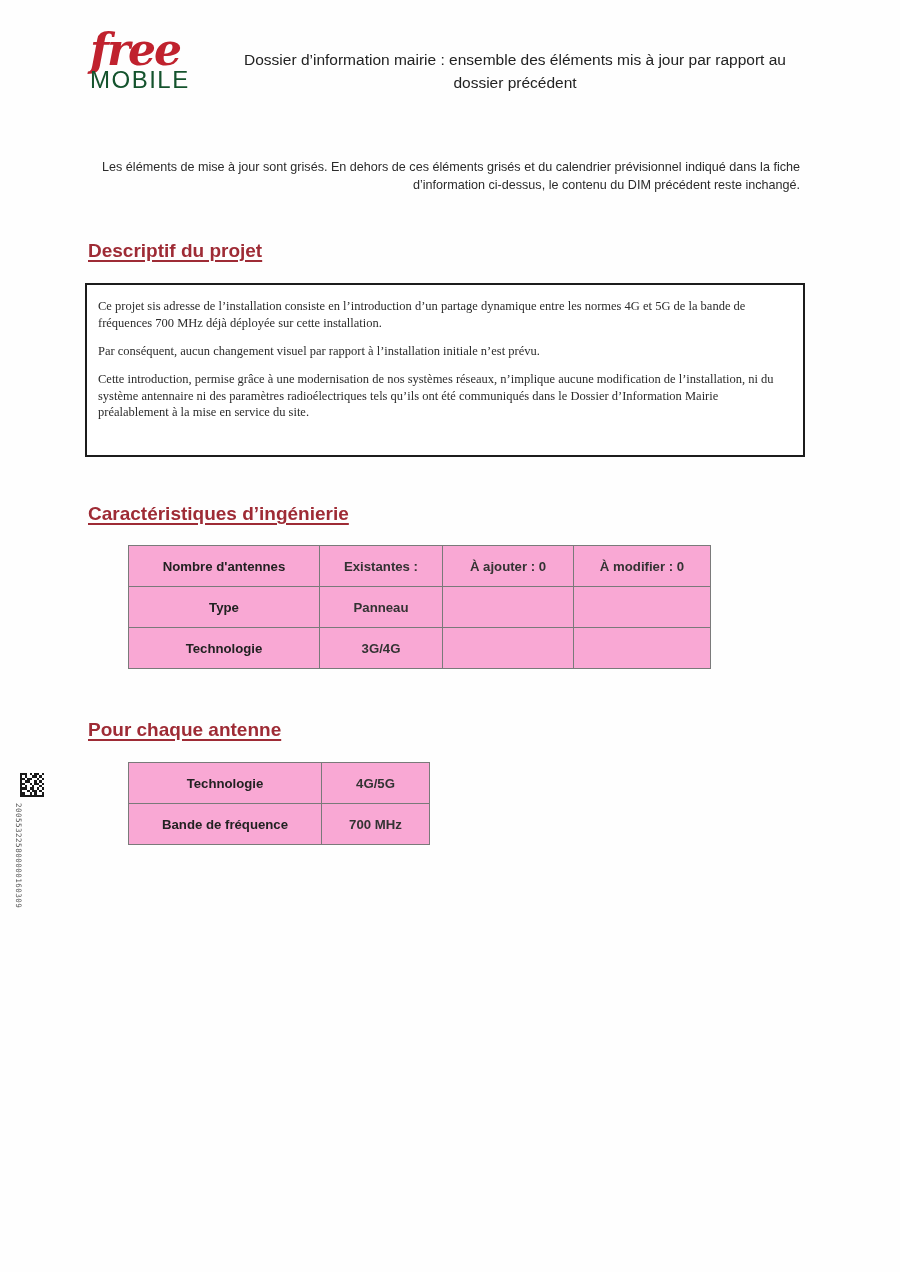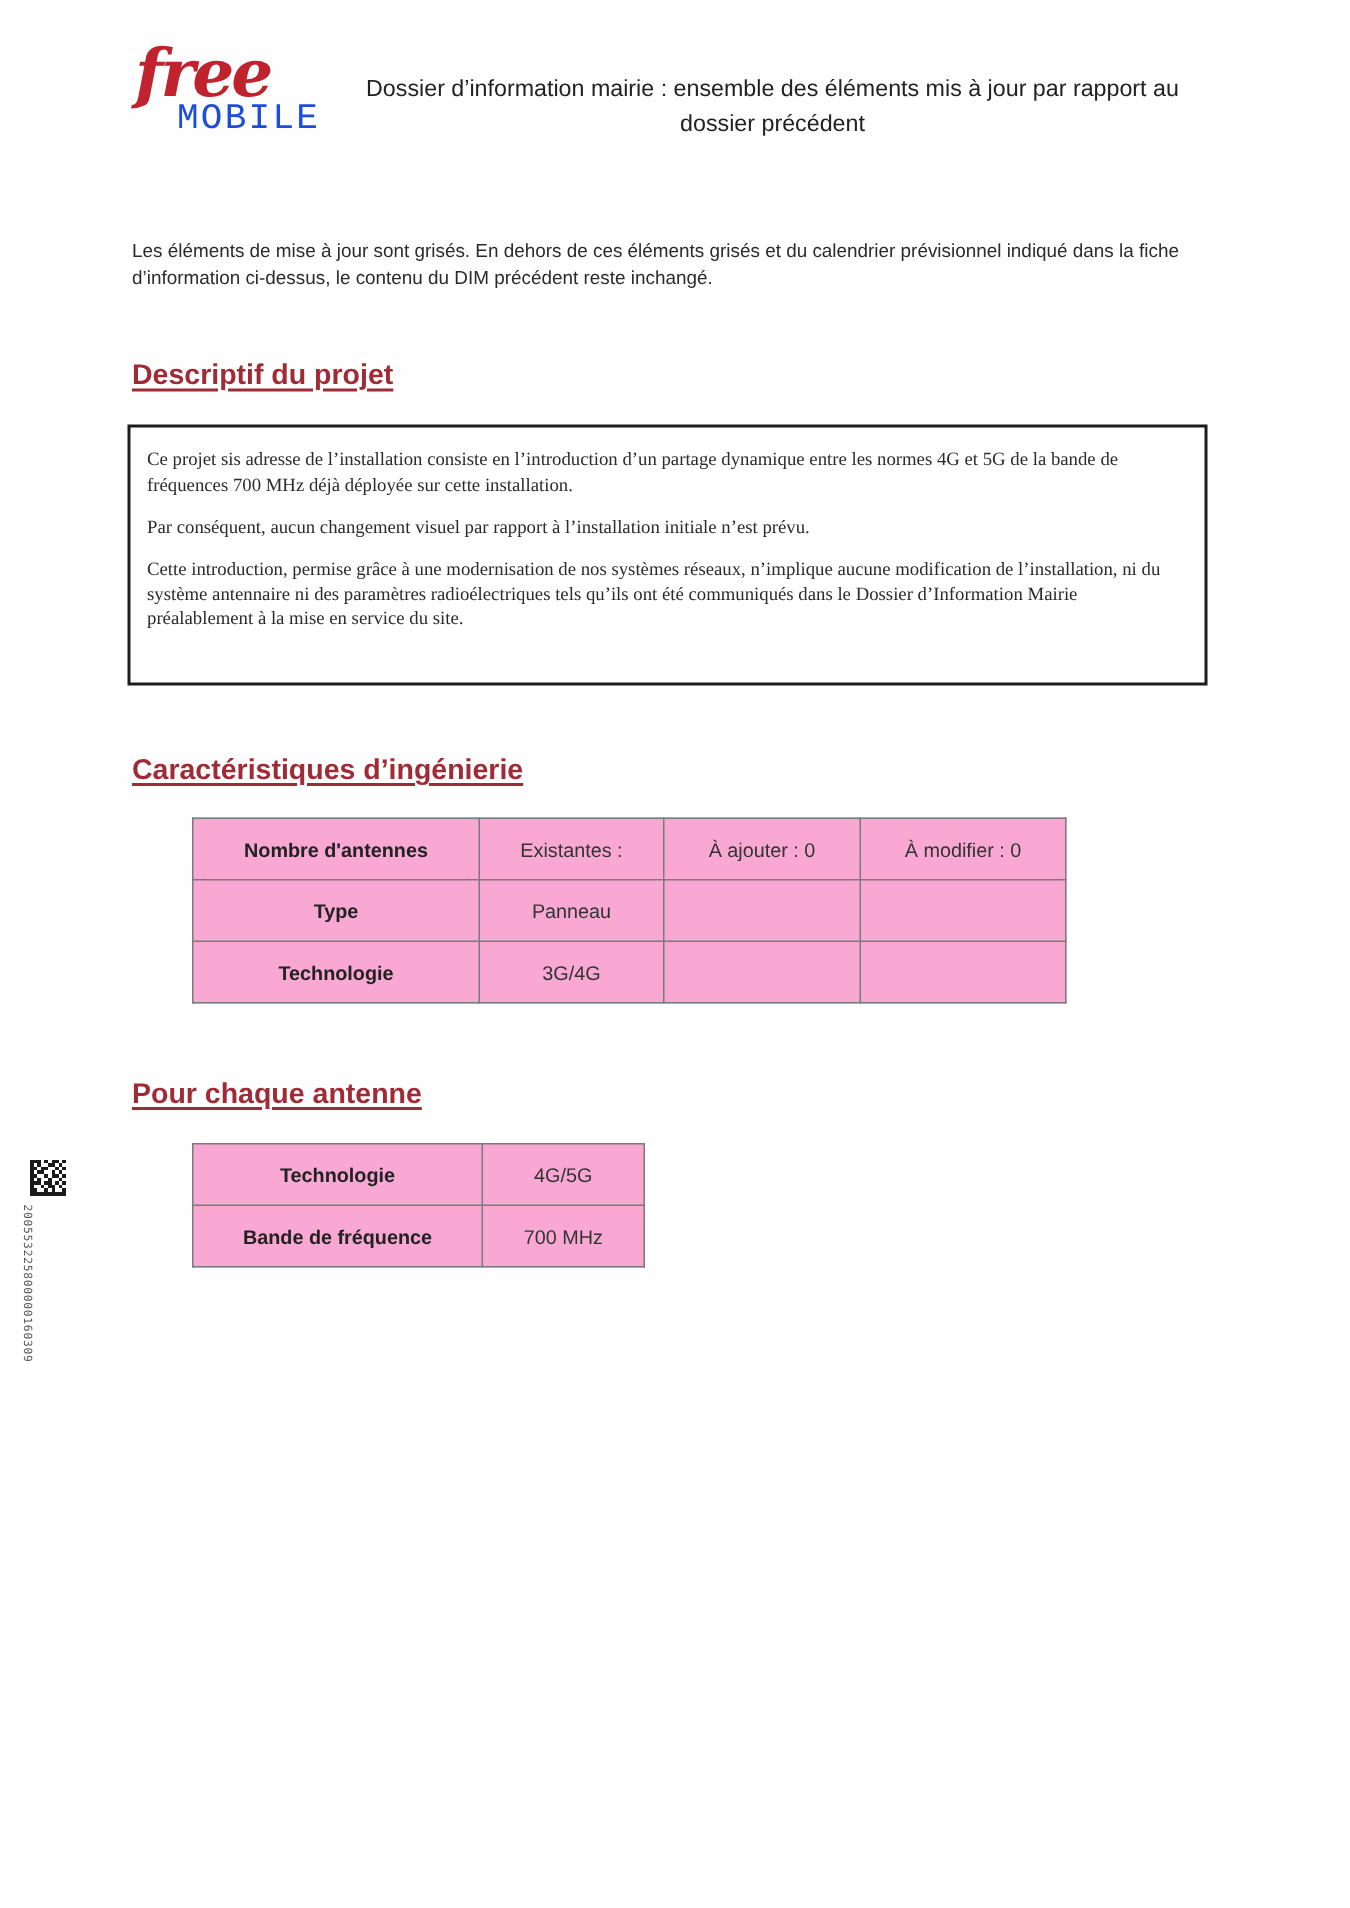--- a/index.html
+++ b/index.html
@@ -15,36 +15,36 @@
 
   
   .logo{position:absolute;left:90px;top:28px;width:150px;}
   .logo-free{
     font-family:"DejaVu Serif", serif;
     font-style:italic;font-weight:bold;
     font-size:44px;line-height:44px;
     color:#c0222e;letter-spacing:-2px;
   }
   .logo-mobile{
-    font-family:Liberation Mono, monospace;
+    font-family:Liberation Sans, sans-serif;
     font-size:24px;line-height:24px;
-    color:#1d4ed8;letter-spacing:1.5px;
-    margin-left:28px;margin-top:-4px;
+    color:#14532d;letter-spacing:1.5px;
+    margin-top:-4px;
   }
   .doc-title{
     position:absolute;left:235px;top:48px;width:560px;
     font-size:15.5px;line-height:1.5;
     text-align:center;color:#222;
   }
 
   
   .intro{
     position:absolute;left:88px;top:158px;width:712px;
     font-size:12.6px;line-height:1.45;
-    text-align:left;color:#2b2b2b;
+    text-align:right;color:#2b2b2b;
   }
 
   
   .section-heading{
     position:absolute;left:88px;
     font-size:19px;font-weight:bold;
     color:#9e2b35;
     text-decoration:underline;
     text-decoration-thickness:2px;
     text-underline-offset:3px;
@@ -68,21 +68,21 @@
 
   
   table{border-collapse:collapse;background:#f9a8d4;}
   .tbl{position:absolute;left:128px;}
   .tbl-ingenierie{top:545px;}
   .tbl-antenne{top:762px;}
   .tbl td{
     border:1px solid #7a7a7a;
     text-align:center;vertical-align:middle;
     font-size:13.2px;color:#333;
-    height:40px;padding:0 6px;
+    height:40px;padding:0 6px;font-weight:bold;
   }
   .tbl td.label{font-weight:bold;color:#222;}
   .tbl-ingenierie td:nth-child(1){width:178px;}
   .tbl-ingenierie td:nth-child(2){width:110px;}
   .tbl-ingenierie td:nth-child(3){width:118px;}
   .tbl-ingenierie td:nth-child(4){width:124px;text-align:center;}
   .tbl-antenne td:nth-child(1){width:180px;}
   .tbl-antenne td:nth-child(2){width:95px;}
 
   

